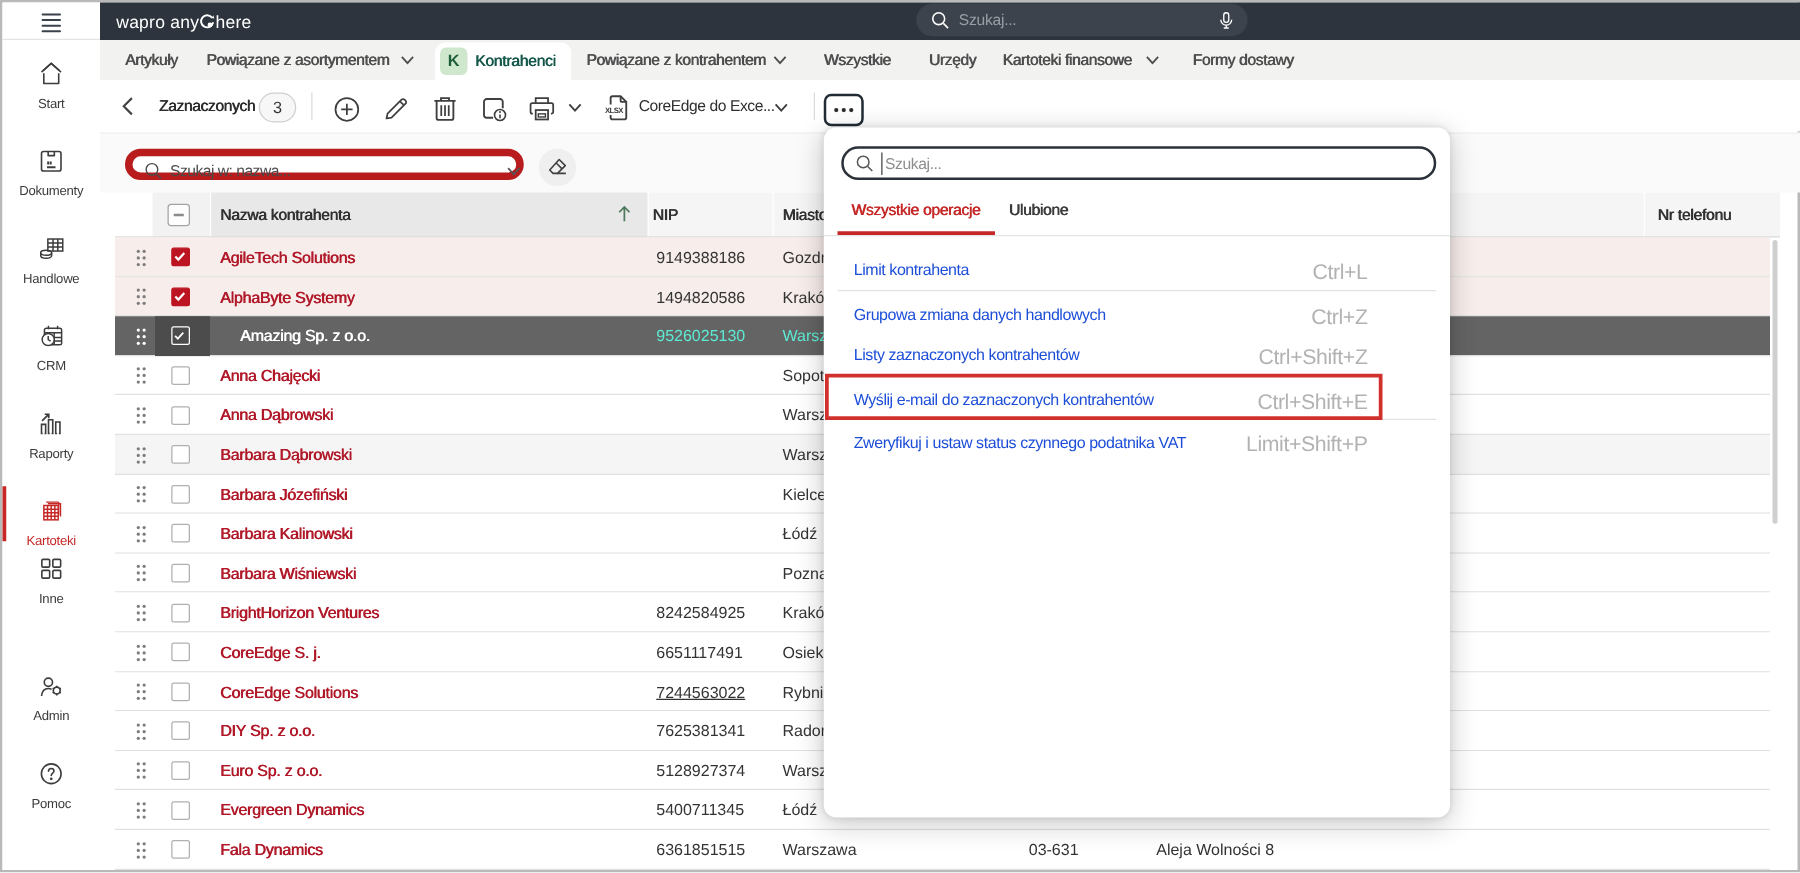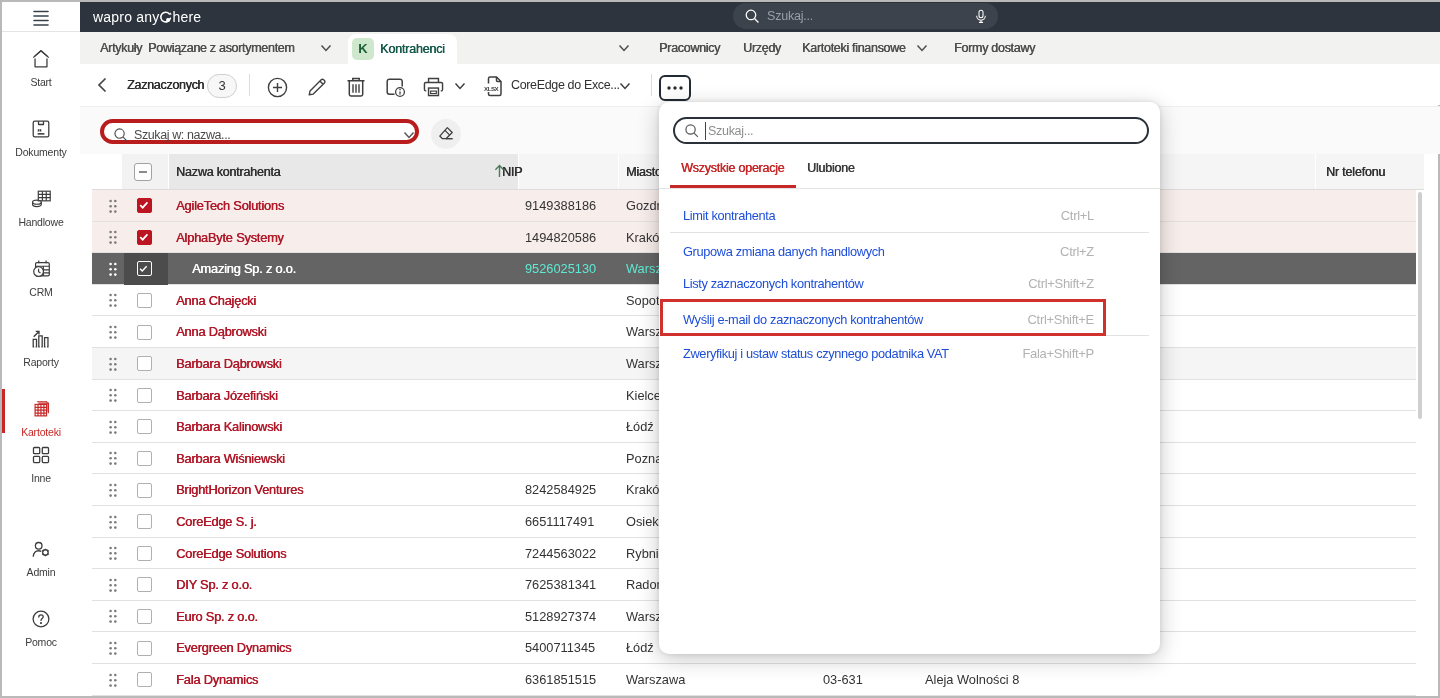--- a/index.html
+++ b/index.html
@@ -30,21 +30,21 @@
 .kbadge { position:absolute; left:4px; top:4px; width:22px; height:22px; background:#cfe7cd; border-radius:5px; text-align:center; line-height:22px; font-size:13px; font-weight:bold; color:#1c5e38; }
 .tab-active .name { position:absolute; left:32px; top:0; height:30px; line-height:30px; font-size:12.5px; letter-spacing:-0.2px; color:#14574a; text-shadow:0.5px 0 0 currentColor; }
 
 
 .toolbar { position:absolute; left:78px; top:62px; width:1360px; height:41px; background:#fff; }
 .vdiv { position:absolute; top:10px; width:1px; height:22px; background:#dcdcdc; }
 .badge3 { position:absolute; left:127px; top:10px; width:30px; height:24px; border:1px solid #cfcfcf; border-radius:12px; background:#f7f7f7; text-align:center; line-height:22px; font-size:13px; color:#333; }
 .more-btn { position:absolute; left:579px; top:11px; width:32px; height:26px; border:2px solid #222b33; border-radius:6px; background:#fff; }
 
 
-.search-pill { position:absolute; left:98px; top:117px; width:319px; height:25px; border:4px solid #b91c1c; border-radius:13px; background:#fff; }
+.search-pill { position:absolute; left:98px; top:117px; width:319px; height:25px; border:6px solid #b91c1c; border-radius:13px; background:#fff; }
 .search-pill .ph { position:absolute; left:30px; top:5px; font-size:12.5px; letter-spacing:-0.4px; color:#4a4a4a; }
 .eraser-btn { position:absolute; left:429px; top:117px; width:30px; height:30px; border-radius:50%; background:#efefef; }
 .th { position:absolute; top:0; height:36px; line-height:36px; font-size:12.5px; letter-spacing:-0.2px; color:#303030; text-shadow:0.5px 0 0 currentColor; }
 .row { position:absolute; left:90px; width:1324px; height:31.6px; background:#fff; border-bottom:1px solid #e1e1e1; font-size:12.8px; color:#333; }
 .row .nm { position:absolute; left:84px; top:0; height:31.6px; line-height:31.6px; font-size:12.8px; letter-spacing:-0.2px; color:#b01828; white-space:nowrap; text-shadow:0.5px 0 0 currentColor; }
 .row .c { position:absolute; top:0; height:31.6px; line-height:31.6px; white-space:nowrap; }
 .row.pink { background:#f7edeb; }
 .row.dark { background:#646464; }
 .row.dark .nm { color:#fff;margin-left:16px; }
 .row.dark .c { color:#5eead4; }
@@ -54,21 +54,21 @@
 .drag { position:absolute; left:17px; top:8.5px; width:8px; height:15px; }
 
 
 .dropdown { position:absolute; left:657px; top:100px; width:501px; height:552px; background:#fff; border-radius:10px; box-shadow:0 5px 22px rgba(0,0,0,.22), 0 0 5px rgba(0,0,0,.10); }
 .dd-search { position:absolute; left:14px; top:15px; width:476px; height:27px; border:2px solid #2a3138; border-radius:14px; background:#fff; }
 .dd-tab1 { position:absolute; left:22px; top:59px; font-size:12.5px; letter-spacing:-0.25px; color:#c62828; text-shadow:0.5px 0 0 currentColor; }
 .dd-tab2 { position:absolute; left:148px; top:59px; font-size:12.5px; letter-spacing:-0.25px; color:#3a3a3a; text-shadow:0.5px 0 0 currentColor; }
 .dd-underline { position:absolute; left:11px; top:83px; width:126px; height:3px; background:#c62828; }
 .dd-line { position:absolute; left:0; top:85.5px; width:501px; height:1px; background:#e4e4e4; }
 .dd-item { position:absolute; left:24px; font-size:12.8px; letter-spacing:-0.35px; color:#1d4ed8; white-space:nowrap; }
-.dd-sc { position:absolute; font-size:13px; letter-spacing:-0.3px; color:#b2b2b2; white-space:nowrap; }
+.dd-sc { position:absolute; font-size:17px; letter-spacing:-0.3px; color:#b2b2b2; white-space:nowrap; }
 .dd-div { position:absolute; left:11px; width:479px; height:1px; background:#e2e2e2; }
 .dd-redbox { position:absolute; left:1px; top:197px; width:446px; height:37px; border:3px solid #d0312d; }
 
 
 .sthumb { position:absolute; left:1416px; top:190px; width:4px; height:227px; background:#cfcfcf; border-radius:2px; }
 </style>
 </head>
 <body>
 <div class="page">
 
@@ -181,32 +181,33 @@
     <span class="ph">Szukaj...</span>
     <svg class="abs" style="left:240px;top:5px;" width="16" height="17" viewBox="0 0 24 24" fill="none" stroke="#fff" stroke-width="1.6">
           <rect x="9" y="2.5" width="6" height="11.5" rx="3"></rect>
           <path d="M5.5 11a6.5 6.5 0 0 0 13 0M12 17.5v3M9 20.8h6"></path>
         </svg>
   </div>
 </div>
 
 <div class="tabbar">
   <span class="tab" style="left:20px;">Artykuły</span>
-  <span class="tab" style="left:68px;">Powiązane z asortymentem</span>
+  <span class="tab" style="left:85px;">Powiązane z asortymentem</span>
   <svg class="abs" style="left:240px;top:12px;" width="12" height="9" viewBox="0 0 12 9" fill="none" stroke="#4e4e4e" stroke-width="1.5">
         <path d="M1.5 1.5 6 6.5l4.5-5"></path>
       </svg>
   <div class="tab-active">
     <span class="kbadge">K</span>
         <span class="name">Kontrahenci</span>
   </div>
+  <span class="tab" style="left:389px;">Powiązane z kontrahentem</span>
   <svg class="abs" style="left:538px;top:12px;" width="12" height="9" viewBox="0 0 12 9" fill="none" stroke="#4e4e4e" stroke-width="1.5">
         <path d="M1.5 1.5 6 6.5l4.5-5"></path>
       </svg>
-  <span class="tab" style="left:579px;">Pracownicy</span>
+  <span class="tab" style="left:579px;">Wszystkie</span>
   <span class="tab" style="left:663px;">Urzędy</span>
   <span class="tab" style="left:722px;">Kartoteki finansowe</span>
   <svg class="abs" style="left:836px;top:12px;" width="12" height="9" viewBox="0 0 12 9" fill="none" stroke="#4e4e4e" stroke-width="1.5">
         <path d="M1.5 1.5 6 6.5l4.5-5"></path>
       </svg>
   <span class="tab" style="left:874px;">Formy dostawy</span>
 </div>
 
 <div class="toolbar">
   <svg class="abs" style="left:17px;top:13px;" width="10" height="16" viewBox="0 0 10 16" fill="none" stroke="#444" stroke-width="1.7">
@@ -281,21 +282,21 @@
       </svg>
 </div>
 
 <div id="table">
       <div class="abs" style="left:120px;top:152px;width:46px;height:36px;background:#f2f2f2;"></div>
       <div class="abs" style="left:167px;top:152px;width:349px;height:36px;background:#e8e8e8;"></div>
       <div class="abs" style="left:517px;top:152px;width:99px;height:36px;background:#f5f5f5;"></div>
       <div class="abs" style="left:617px;top:152px;width:696px;height:36px;background:#f5f5f5;"></div>
       <div class="abs" style="left:1314px;top:152px;width:108px;height:36px;background:#f5f5f5;"></div>
       <div class="th" style="left:174px;top:152px;">Nazwa kontrahenta</div>
-      <div class="th" style="left:500px;top:152px;">NIP</div>
+      <div class="th" style="left:520px;top:152px;">NIP</div>
       <div class="th" style="left:624px;top:152px;">Miasto</div>
       <div class="th" style="left:1324px;top:152px;">Nr telefonu</div>
       <svg class="abs" style="left:492px;top:162px;" width="11" height="14" viewBox="0 0 11 14" fill="none" stroke="#4c7a5c" stroke-width="1.4">
         <path d="M5.5 13V1.8M1.4 5.8 5.5 1.6l4.1 4.2"></path>
       </svg>
       <div class="abs" style="left:132px;top:161px;width:18px;height:18px;border:1.5px solid #a2a2a2;border-radius:3px;background:#fdfdfd;">
         <span class="abs" style="left:3.5px;top:7px;width:8px;height:1.8px;background:#8a8a8a;"></span>
       </div>
       <div class="abs" style="left:90px;top:187px;width:1332px;height:1px;background:#dcdcdc;"></div>
       <div class="row pink" style="top:188.0px;">
@@ -457,21 +458,21 @@
         <svg class="drag" width="8" height="15" viewBox="0 0 8 15">
           <circle cx="1.6" cy="2" r="1.3" fill="#7c7c7c"></circle>
           <circle cx="6.3" cy="2" r="1.3" fill="#7c7c7c"></circle>
           <circle cx="1.6" cy="7.3" r="1.3" fill="#7c7c7c"></circle>
           <circle cx="6.3" cy="7.3" r="1.3" fill="#7c7c7c"></circle>
           <circle cx="1.6" cy="12.6" r="1.3" fill="#7c7c7c"></circle>
           <circle cx="6.3" cy="12.6" r="1.3" fill="#7c7c7c"></circle>
         </svg>
         <span class="cb"></span>
         <span class="nm">CoreEdge Solutions</span>
-        <span class="c" style="left:433px;">7244563022</span>
+        <span class="c" style="left:433px;text-decoration:underline;">7244563022</span>
         <span class="c" style="left:534px;">Rybnik</span>
       </div>
       <div class="row " style="top:567.2px;">
         <svg class="drag" width="8" height="15" viewBox="0 0 8 15">
           <circle cx="1.6" cy="2" r="1.3" fill="#7c7c7c"></circle>
           <circle cx="6.3" cy="2" r="1.3" fill="#7c7c7c"></circle>
           <circle cx="1.6" cy="7.3" r="1.3" fill="#7c7c7c"></circle>
           <circle cx="6.3" cy="7.3" r="1.3" fill="#7c7c7c"></circle>
           <circle cx="1.6" cy="12.6" r="1.3" fill="#7c7c7c"></circle>
           <circle cx="6.3" cy="12.6" r="1.3" fill="#7c7c7c"></circle>
@@ -546,17 +547,17 @@
   <span class="dd-sc" style="top:106px;right:66px;">Ctrl+L</span>
   <div class="dd-div" style="top:129.5px;"></div>
   <span class="dd-item" style="top:142px;">Grupowa zmiana danych handlowych</span>
   <span class="dd-sc" style="top:142px;right:66px;">Ctrl+Z</span>
   <span class="dd-item" style="top:174px;">Listy zaznaczonych kontrahentów</span>
   <span class="dd-sc" style="top:174px;right:66px;">Ctrl+Shift+Z</span>
   <span class="dd-item" style="top:210px;">Wyślij e-mail do zaznaczonych kontrahentów</span>
   <span class="dd-sc" style="top:210px;right:66px;">Ctrl+Shift+E</span>
   <div class="dd-div" style="top:233px;left:447px;width:43px;"></div>
   <span class="dd-item" style="top:244px;">Zweryfikuj i ustaw status czynnego podatnika VAT</span>
-  <span class="dd-sc" style="top:244px;right:66px;">Fala+Shift+P</span>
+  <span class="dd-sc" style="top:244px;right:66px;">Limit+Shift+P</span>
   <div class="dd-redbox"></div>
 </div>
 
 </div>
 
 </body></html>

